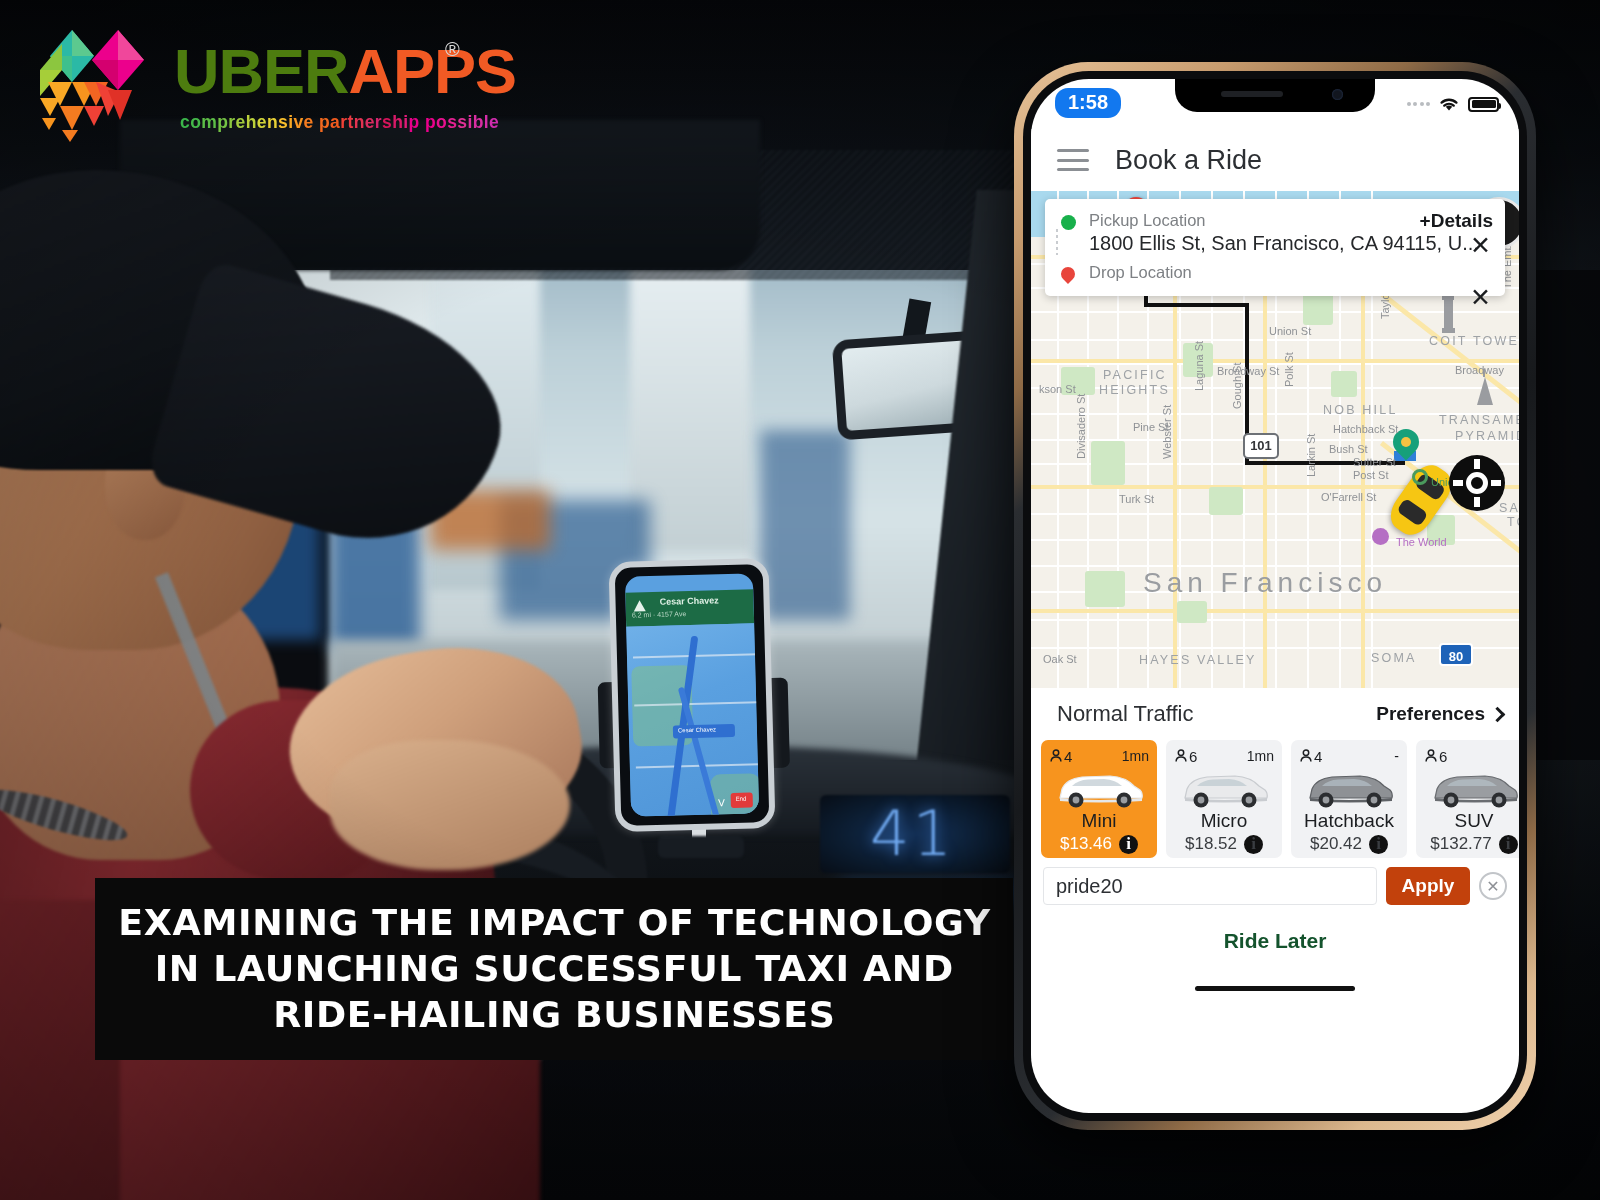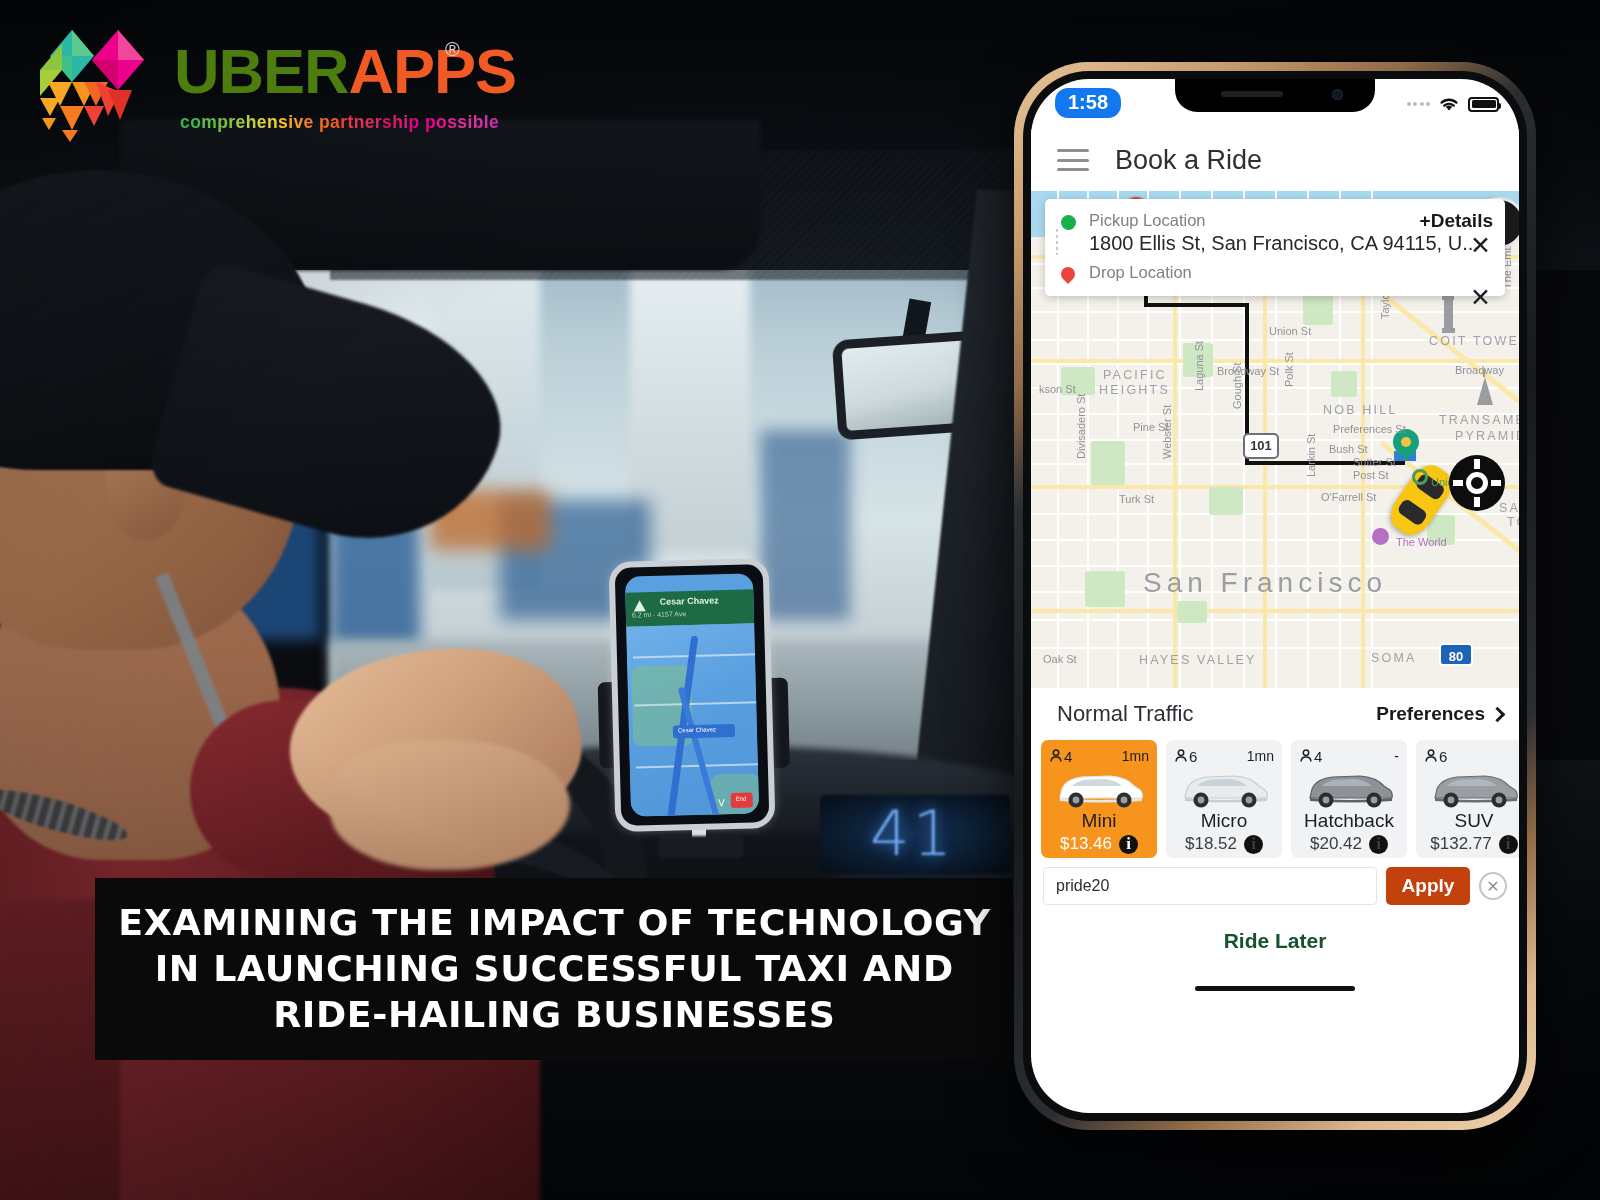--- a/index.html
+++ b/index.html
@@ -394,21 +394,21 @@
   .vprice { display:flex; align-items:center; justify-content:center; gap:7px; margin-top:2px; }
   .vprice span { font-size:17px; color:#3a3d41; }
   .vcard.sel .vprice span { color:#fff; }
   .info { width:19px; height:19px; border-radius:50%; background:#111; color:#fff;
     font-size:13px; font-weight:bold; display:flex; align-items:center; justify-content:center;
     font-family:"Liberation Serif", serif; }
 
   
   .promorow { display:flex; align-items:center; gap:9px; padding:9px 12px 9px 12px; background:#fff; }
   .promoinput { flex:1; height:38px; background:#fff; border:1px solid #e3e5e8; border-radius:4px;
-    display:flex; align-items:center; padding:0 12px; font-size:16px; color:#2c2f33; }
+    display:flex; align-items:center; padding:0 12px; font-size:20px; color:#2c2f33; }
   .applybtn { width:84px; height:38px; background:#c2410c; color:#fff; border-radius:5px;
     font-size:19px; font-weight:bold; display:flex; align-items:center; justify-content:center; }
   .clearbtn { width:28px; height:28px; border-radius:50%; border:2px solid #c2c5c9;
     color:#8e9196; font-size:16px; display:flex; align-items:center; justify-content:center; }
 
   
   .tabs { display:flex; height:53px; }
   .tab { flex:1; display:flex; align-items:center; justify-content:center;
     font-size:21px; font-weight:bold; }
   .tab.active { background:#111; color:#fff; }
@@ -679,21 +679,21 @@
             <div class="mlabel dist" style="left: 82px; top: 85px;">DISTRICT</div>
             <div class="mlabel dist" style="left: 303px; top: 93px;">NORTH BEACH</div>
             <div class="mlabel dist" style="left: 398px; top: 143px;">COIT TOWER</div>
             <div class="mlabel " style="left: 238px; top: 134px;">Union St</div>
             <div class="mlabel " style="left: 186px; top: 174px;">Broadway St</div>
             <div class="mlabel " style="left: 424px; top: 173px;">Broadway</div>
             <div class="mlabel dist" style="left: 72px; top: 177px;">PACIFIC</div>
             <div class="mlabel dist" style="left: 68px; top: 192px;">HEIGHTS</div>
             <div class="mlabel " style="left: 8px; top: 192px;">kson St</div>
             <div class="mlabel dist" style="left: 292px; top: 212px;">NOB HILL</div>
-            <div class="mlabel " style="left: 302px; top: 232px;">Preferences St</div>
+            <div class="mlabel " style="left: 302px; top: 232px;">Hatchback St</div>
             <div class="mlabel dist" style="left: 408px; top: 222px;">TRANSAMERICA</div>
             <div class="mlabel dist" style="left: 424px; top: 238px;">PYRAMID</div>
             <div class="mlabel " style="left: 102px; top: 230px;">Pine St</div>
             <div class="mlabel " style="left: 298px; top: 252px;">Bush St</div>
             <div class="mlabel " style="left: 322px; top: 265px;">Sutter St</div>
             <div class="mlabel " style="left: 322px; top: 278px;">Post St</div>
             <div class="mlabel " style="left: 290px; top: 300px;">O'Farrell St</div>
             <div class="mlabel poi" style="left: 400px; top: 285px;">Union Sq</div>
             <div class="mlabel poi-p" style="left: 365px; top: 345px;">The World</div>
             <div class="mlabel " style="left: 88px; top: 302px;">Turk St</div>

